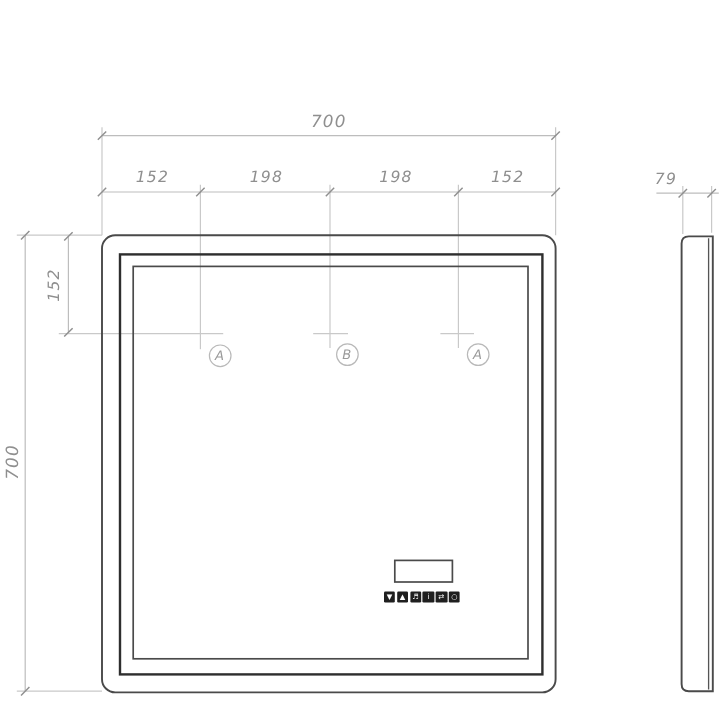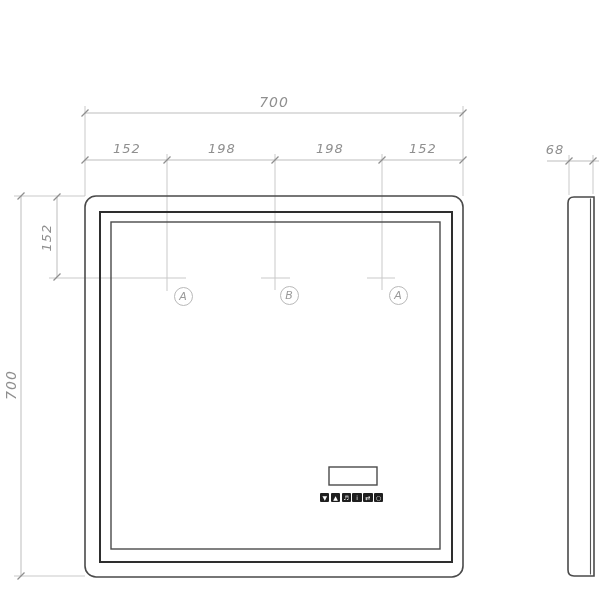--- a/index.html
+++ b/index.html
@@ -106,21 +106,21 @@
 
   <div class="dim-label lbl-md" style="left:97px;top:102px;width:60px;">152</div>
   <div class="dim-label lbl-md" style="left:192px;top:102px;width:60px;">198</div>
   <div class="dim-label lbl-md" style="left:300px;top:102px;width:60px;">198</div>
   <div class="dim-label lbl-md" style="left:393px;top:102px;width:60px;">152</div>
 
   <div class="dim-label lbl-lg rot" style="left:-19px;top:338px;width:60px;">700</div>
 
   <div class="dim-label lbl-md rot" style="left:16px;top:191px;width:60px;">152</div>
 
-  <div class="dim-label lbl-md" style="left:525px;top:103px;width:60px;">68</div>
+  <div class="dim-label lbl-md" style="left:525px;top:103px;width:60px;">79</div>
 
   <div class="marker" style="left:173.5px;top:247.5px;">
     <span>A</span>
   </div>
   <div class="marker" style="left:279.5px;top:246.5px;">
     <span>B</span>
   </div>
   <div class="marker" style="left:388.5px;top:246.5px;">
     <span>A</span>
   </div>

